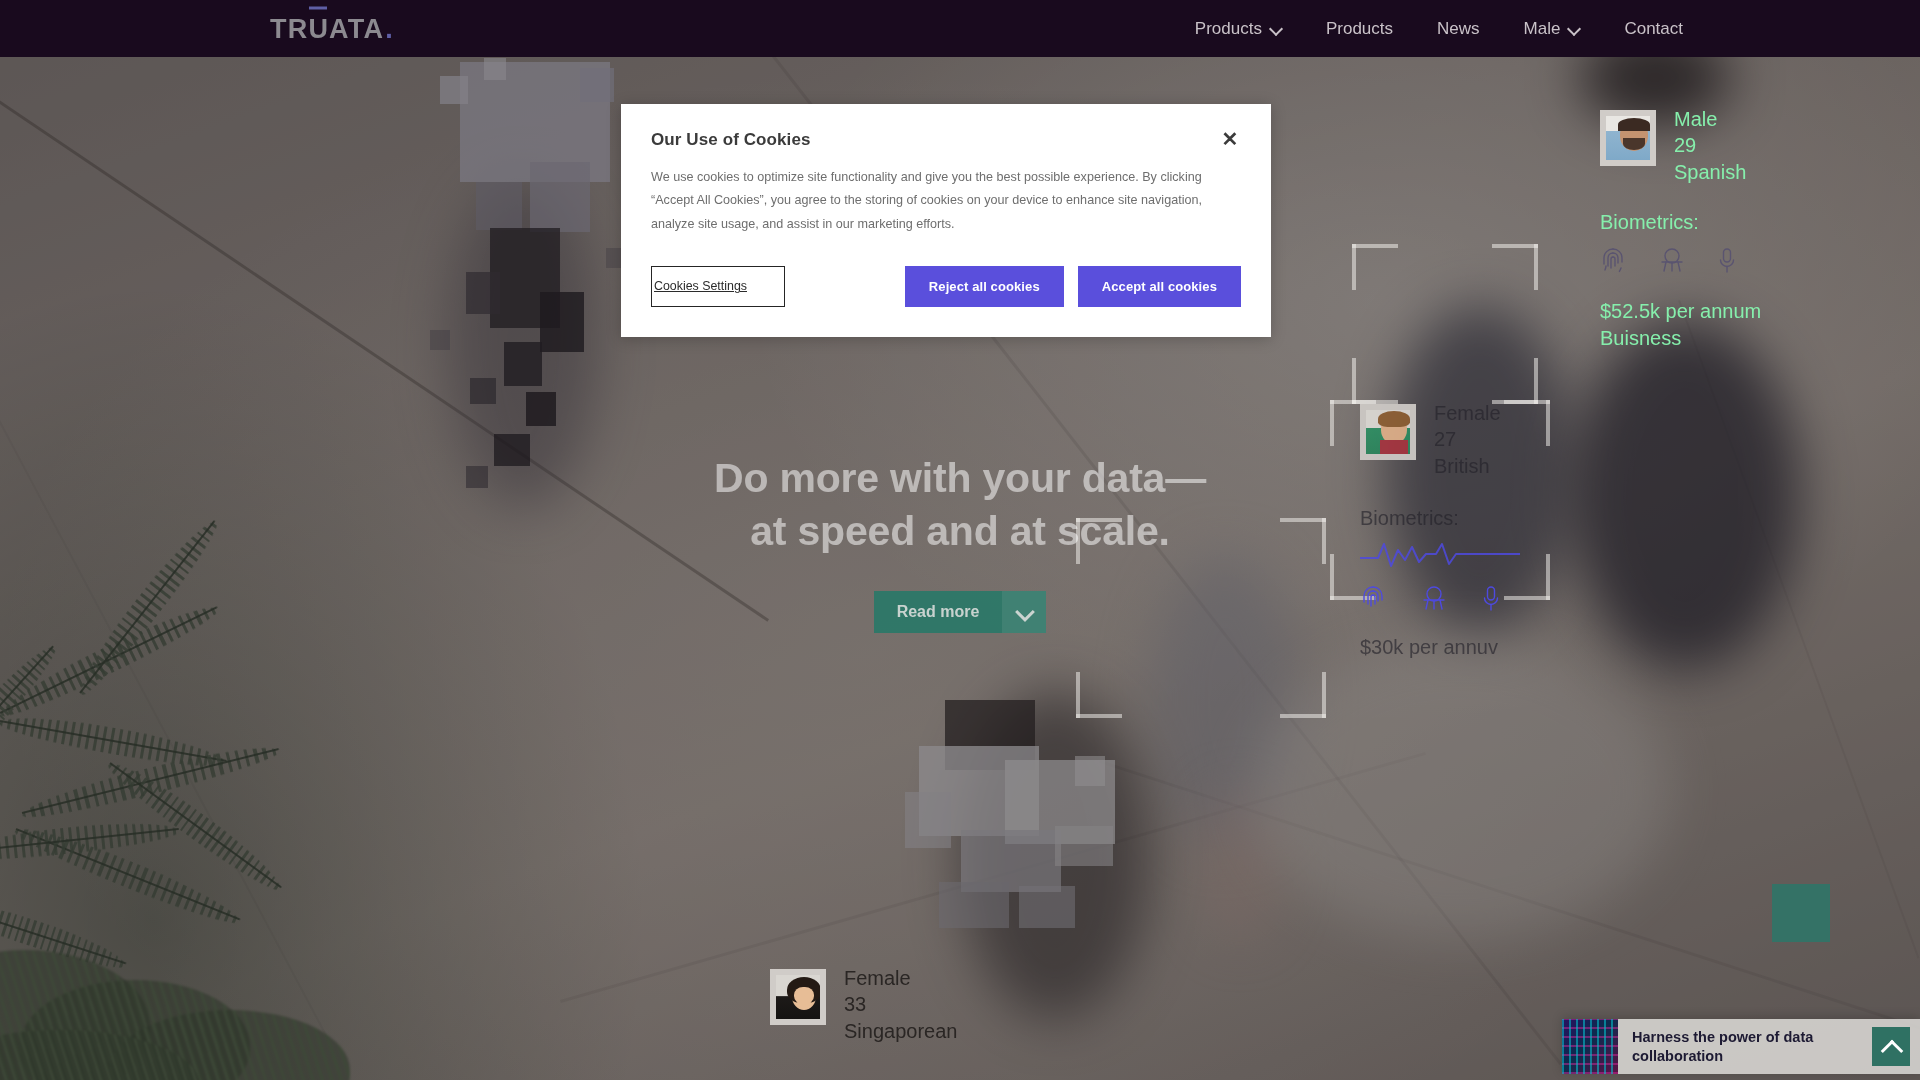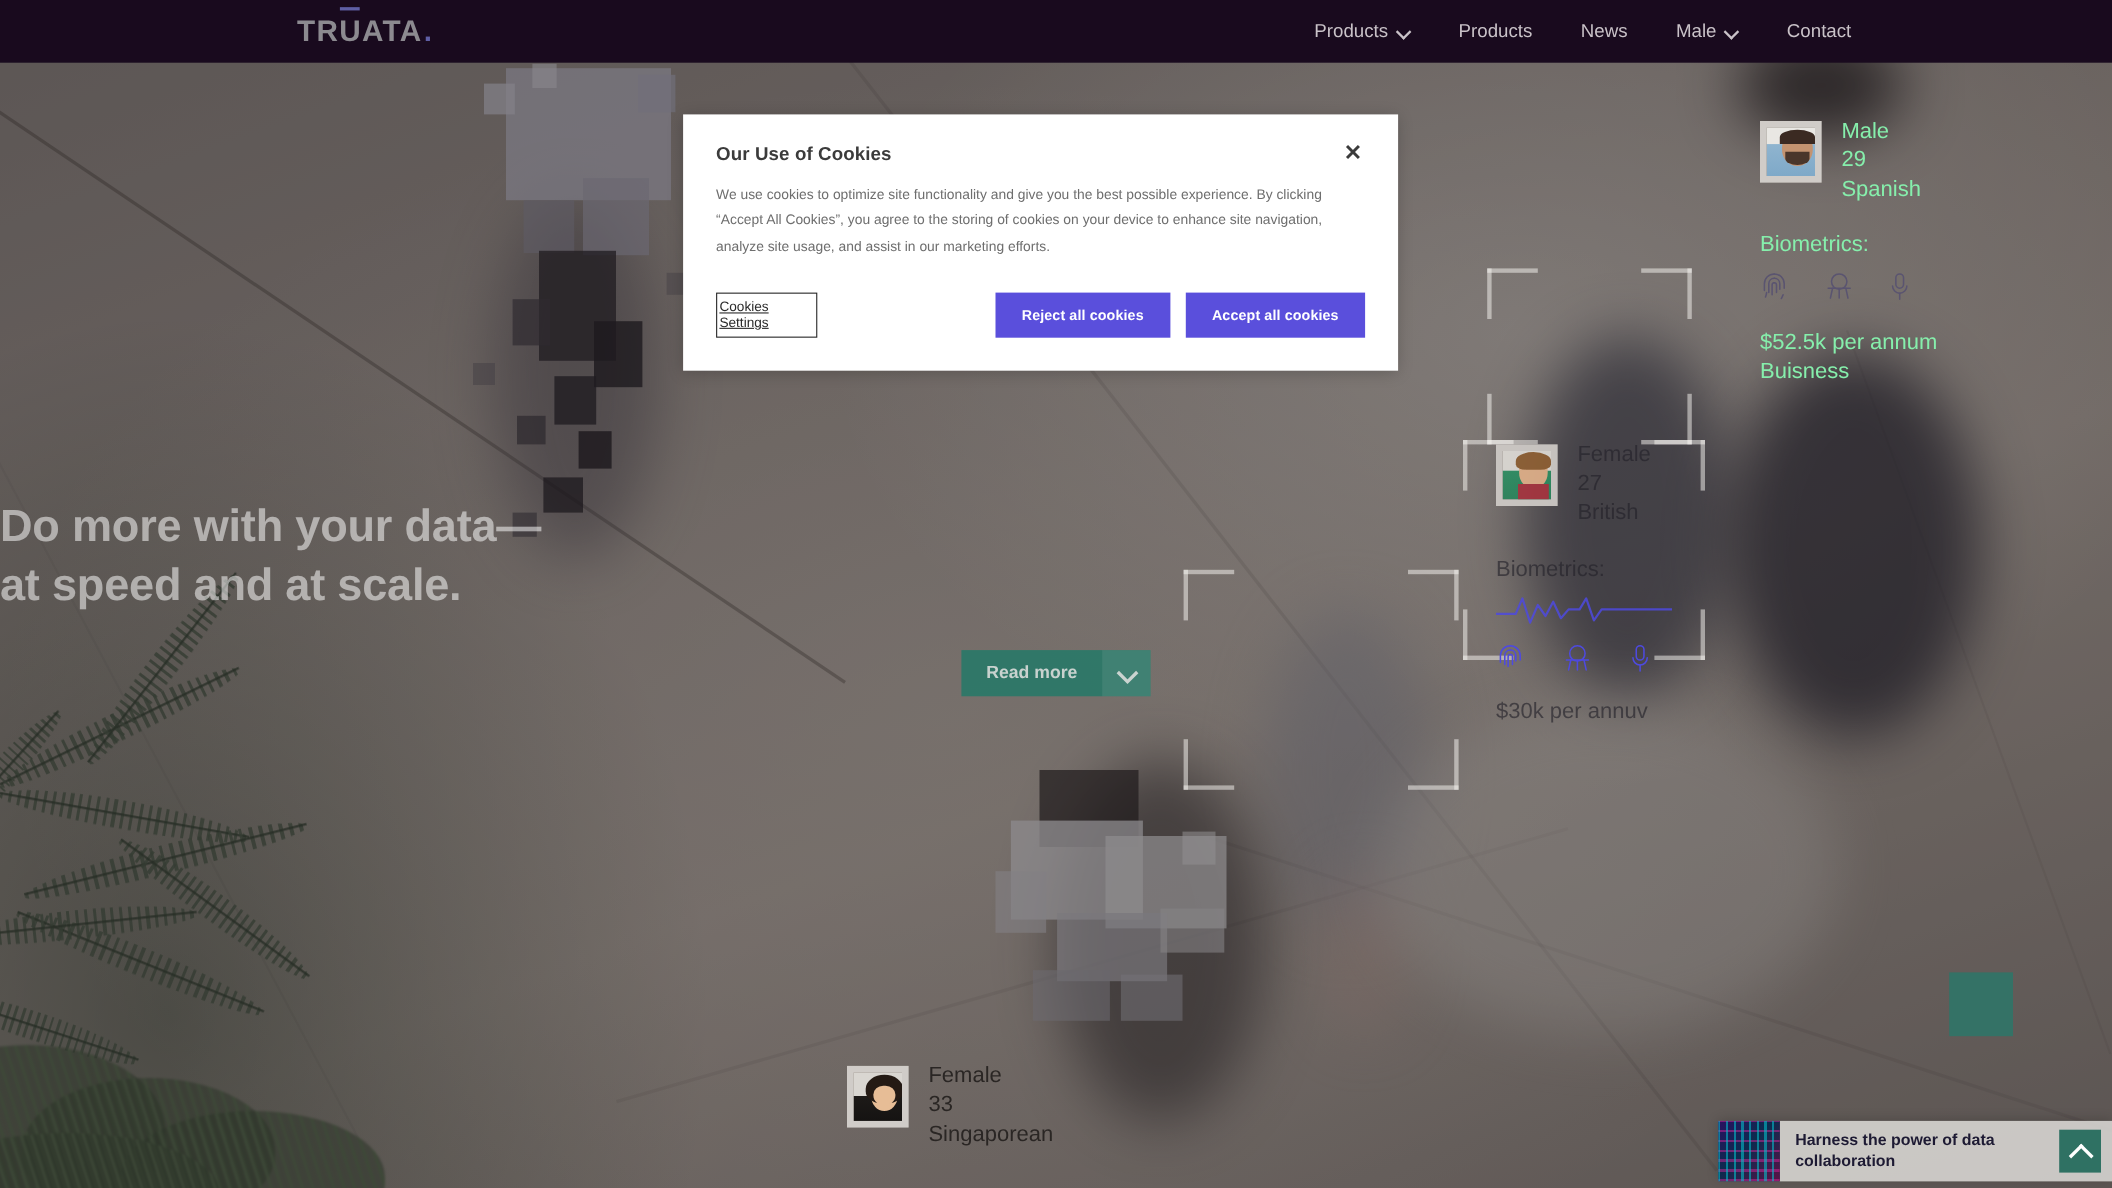--- a/index.html
+++ b/index.html
@@ -124,21 +124,21 @@
   .scan-frame .tr { right:0; top:0; width:46px; height:4px; background:rgba(250,248,244,.50); }
   .scan-frame .tr2{ right:0; top:0; width:4px; height:46px; background:rgba(250,248,244,.50); }
   .scan-frame .bl { left:0; bottom:0; width:46px; height:4px; background:rgba(250,248,244,.50); }
   .scan-frame .bl2{ left:0; bottom:0; width:4px; height:46px; background:rgba(250,248,244,.50); }
   .scan-frame .br { right:0; bottom:0; width:46px; height:4px; background:rgba(250,248,244,.50); }
   .scan-frame .br2{ right:0; bottom:0; width:4px; height:46px; background:rgba(250,248,244,.50); }
 
   
   .hero-copy {
     position: absolute; left: 0; right: 0; top: 452px;
-    z-index: 20;
+    text-align: center; z-index: 20;
   }
   .hero-h1 {
     color: rgba(255,255,255,.52);
     font-size: 41px; font-weight: 700; line-height: 1.30;
     letter-spacing: -.2px;
   }
   .hero-sub {
     margin-top: 30px;
     color: rgba(255,255,255,.46);
     font-size: 19px; font-weight: 400;
@@ -218,21 +218,21 @@
     margin-top: -2px;
   }
   .cd-body {
     margin-top: 16px; font-size: 12.6px; line-height: 1.85;
     color: #6e6e6e; max-width: 584px;
   }
   .cd-actions {
     margin-top: 30px; display: flex; align-items: center; justify-content: space-between;
   }
   .btn-settings {
-    width: 92px; height: 41px; border: 1.6px solid #252525; background: #fff;
+    width: 134px; height: 41px; border: 1.6px solid #252525; background: #fff;
     display: flex; align-items: center; padding-left: 2px;
     cursor: pointer;
   }
   .btn-settings span {
     font-size: 12.4px; color: #2b2b2b; text-decoration: underline; font-weight: 400;
   }
   .cd-right { display: flex; gap: 14px; }
   .btn-primary {
     height: 41px; padding: 0 24px; background: #5a4fdc; border: 0; color: #fff;
     font-size: 13px; font-weight: 700; cursor: pointer; letter-spacing:.1px;

